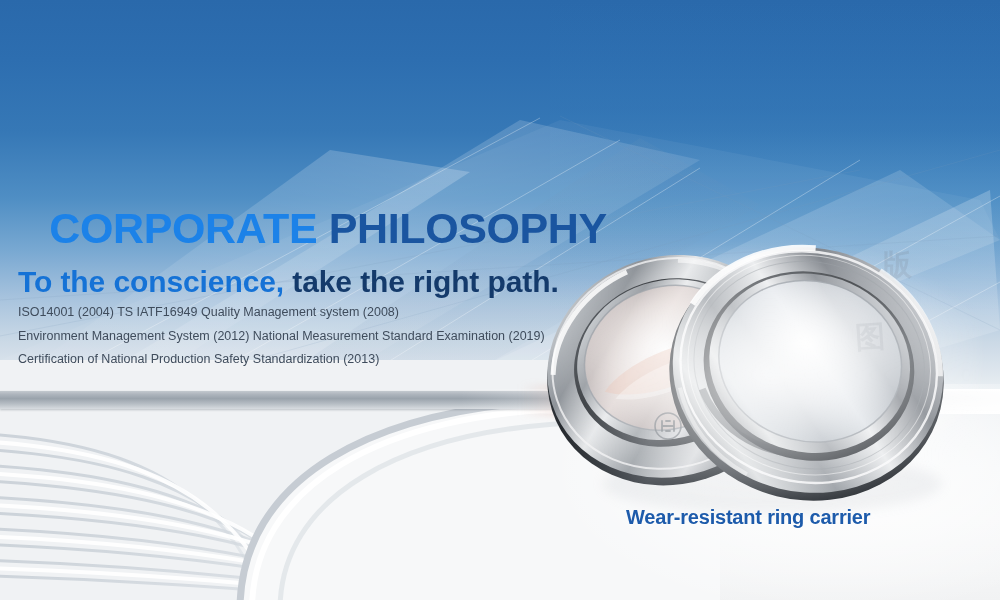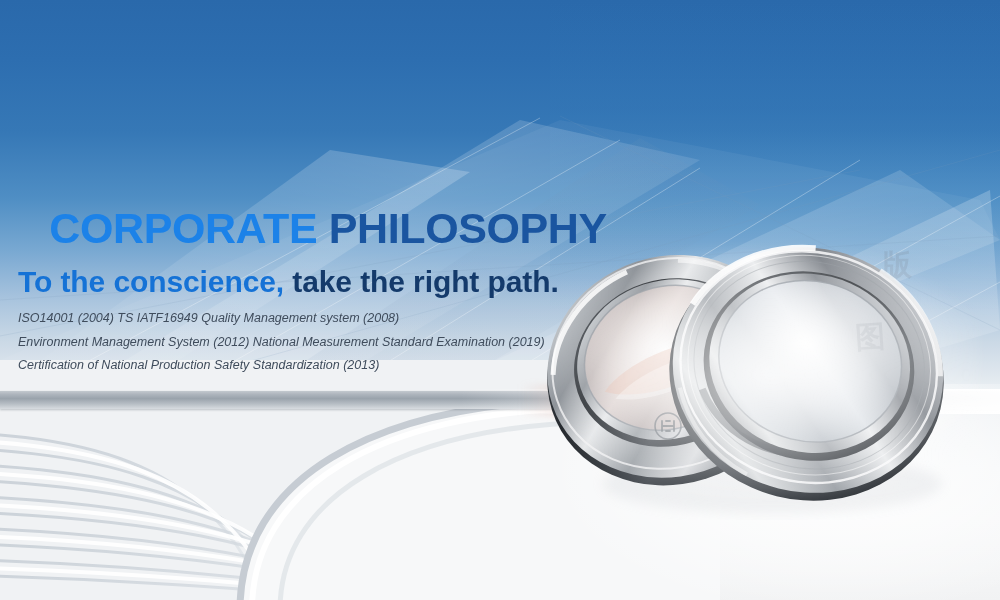--- a/index.html
+++ b/index.html
@@ -114,21 +114,21 @@
   .title .w2 { color:#1a55a0; }
 
   .subtitle {
     margin-top:13px;
     font-size:30px; font-weight:700; letter-spacing:-0.1px;
     line-height:1.2; white-space:nowrap;
   }
   .subtitle .s1 { color:#1572d6; }
   .subtitle .s2 { color:#143a6b; }
 
-  .certs { margin-top:12px;font-style:italic; }
+  .certs { margin-top:6px; }
   .cert-line {
     font-size:12.5px; color:#3f4c5c; line-height:1;
     margin-bottom:11px; white-space:nowrap; font-weight:400;
   }
 
   
   .caption {
     position:absolute; left:626px; top:506px;
     font-size:20px; font-weight:700; color:#1d5bab;
     letter-spacing:-0.2px; white-space:nowrap;
@@ -331,14 +331,15 @@
       <span class="s2">take the right path.</span>
     </div>
 
     <div class="certs">
       <div class="cert-line">ISO14001 (2004)  TS IATF16949 Quality Management system (2008)</div>
       <div class="cert-line">Environment Management System (2012)    National Measurement Standard Examination (2019)</div>
       <div class="cert-line">Certification of National Production Safety Standardization (2013)</div>
     </div>
   </div>
 
+  <div class="caption">Wear-resistant ring carrier</div>
 
 </div>
 
 </body></html>

